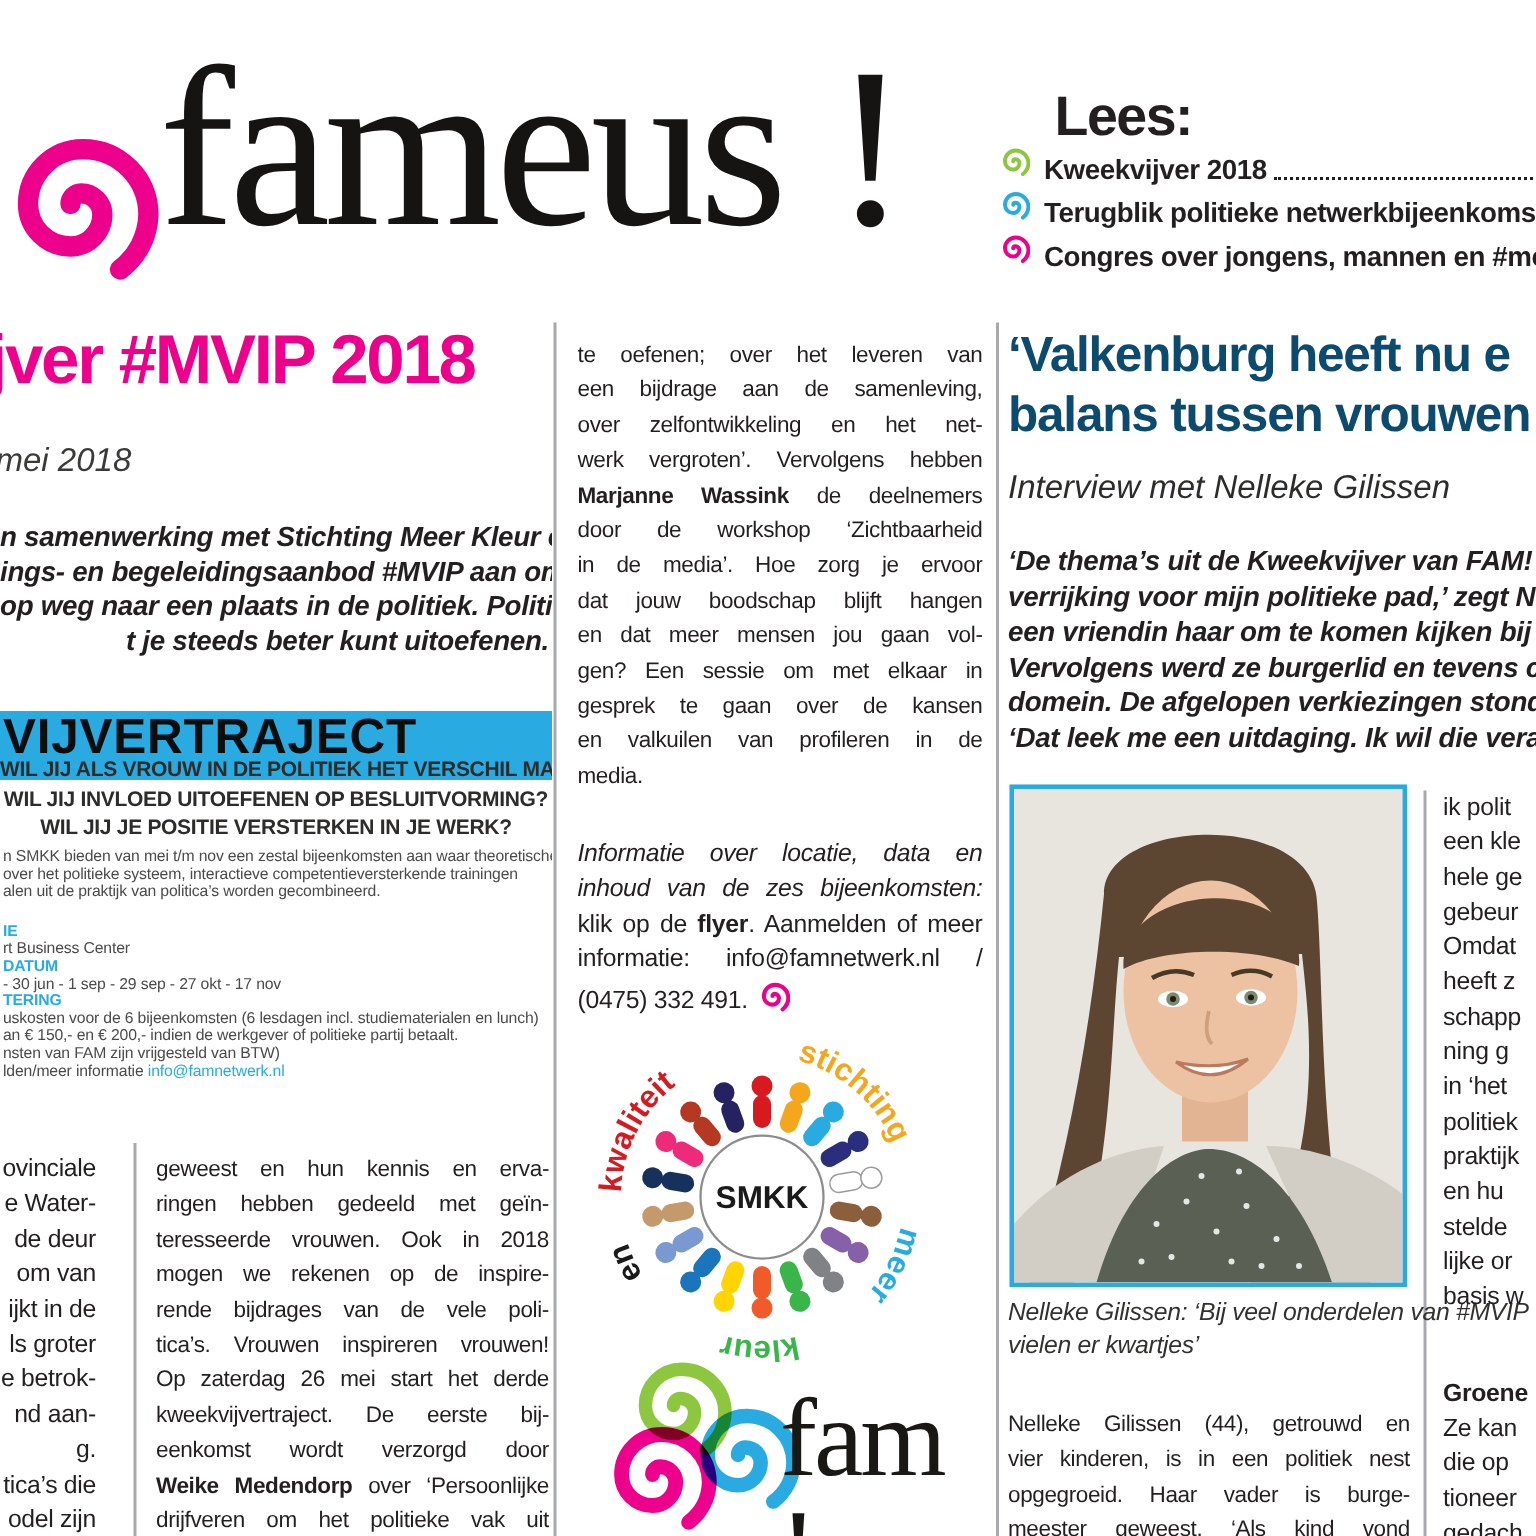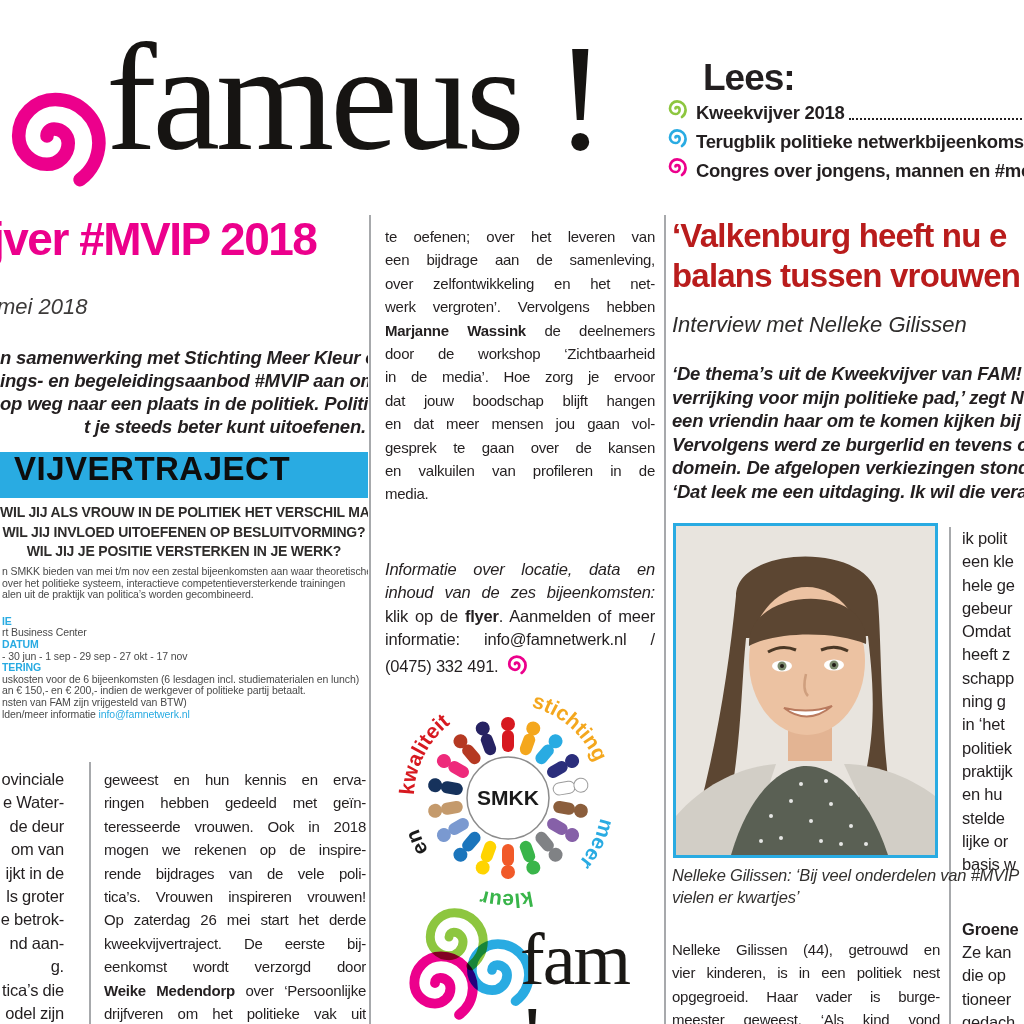--- a/index.html
+++ b/index.html
@@ -32,21 +32,21 @@
   .fragcol{font-size:16.5px;line-height:23.4px;letter-spacing:-0.2px;text-align:right}
   .fragcol div{white-space:nowrap}
   .fragcol-l{font-size:16.5px;line-height:23.3px;letter-spacing:-0.2px;text-align:left}
   .fragcol-l div{white-space:nowrap}
   .b{font-weight:bold}
   .info-block{font-size:16.5px;line-height:23.4px;letter-spacing:-0.2px}
   .info-block .it{font-style:italic}
   .info-block div{text-align:justify;text-align-last:justify;white-space:nowrap}
   .info-block div.last{text-align-last:left}
   
-  .head-cyan{color:#b91c1c;font-size:33px;font-weight:bold;letter-spacing:-0.8px;line-height:40px;white-space:nowrap}
+  .head-cyan{color:#0c4a6e;font-size:33px;font-weight:bold;letter-spacing:-0.8px;line-height:40px;white-space:nowrap}
   .subhead{font-style:italic;font-size:22px;color:#2e2c2b}
   .intro-r{font-weight:bold;font-style:italic;font-size:18.5px;line-height:23.6px;letter-spacing:-0.2px}
   .intro-r div{white-space:nowrap}
   .photo-frame{border:3px solid #29abe2;background:#eceae6;overflow:hidden}
   .caption{font-style:italic;font-size:16.5px;line-height:22px;color:#33312f;letter-spacing:-0.2px}
   .caption div{white-space:nowrap}
   .spiral-inline{display:inline-block;vertical-align:-4px;margin-left:4px}
   .fam-text{font-family:"Liberation Serif",serif;font-size:74px;line-height:1;color:#1a1815;letter-spacing:-2px}
 </style>
 </head>
@@ -108,21 +108,21 @@
 
   <div class="dateline" style="margin:28px 0 0 -3px">mei 2018</div>
 
   <div class="intro-bold" style="margin-top:26px;width:366px">
       <div>n samenwerking met Stichting Meer Kleur en</div>
       <div>ings- en begeleidingsaanbod #MVIP aan om</div>
       <div>op weg naar een plaats in de politiek. Politiek</div>
       <div>t je steeds beter kunt uitoefenen.</div>
     </div>
 
-  <div class="banner abs" style="left:0;top:240px;width:368px;height:46px;padding-left:14px">VIJVERTRAJECT</div>
+  <div class="banner abs" style="left:0;top:262px;width:368px;height:46px;padding-left:2px">VIJVERTRAJECT</div>
 
   <div class="questions abs" style="left:0;top:291px;width:368px">
       <div>WIL JIJ ALS VROUW IN DE POLITIEK HET VERSCHIL MAKEN?</div>
       <div>WIL JIJ INVLOED UITOEFENEN OP BESLUITVORMING?</div>
       <div>WIL JIJ JE POSITIE VERSTERKEN IN JE WERK?</div>
     </div>
 
   <div class="fine abs" style="left:2px;top:354px;width:368px">
     <div>
         <div>n SMKK bieden van mei t/m nov een zestal bijeenkomsten aan waar theoretische</div>
@@ -182,20 +182,21 @@
       <div>een bijdrage aan de samenleving,</div>
       <div>over zelfontwikkeling en het net-</div>
       <div>werk vergroten’. Vervolgens hebben</div>
     </div>
   <div><span class="b">Marjanne Wassink</span><span> de deelnemers</span></div>
   <div>
       <div>door de workshop ‘Zichtbaarheid</div>
       <div>in de media’. Hoe zorg je ervoor</div>
       <div>dat jouw boodschap blijft hangen</div>
       <div>en dat meer mensen jou gaan vol-</div>
+      <div>gen? Een sessie om met elkaar in</div>
       <div>gesprek te gaan over de kansen</div>
       <div>en valkuilen van profileren in de</div>
       <div>media.</div>
     </div>
 </div>
 
 <div class="abs info-block" style="left:385px;top:558px;width:270px">
   <div class="it">Informatie over locatie, data en</div>
   <div class="it">inhoud van de zes bijeenkomsten:</div>
   <div><span>klik op de </span><span class="b">flyer</span><span>. Aanmelden of meer</span></div>

